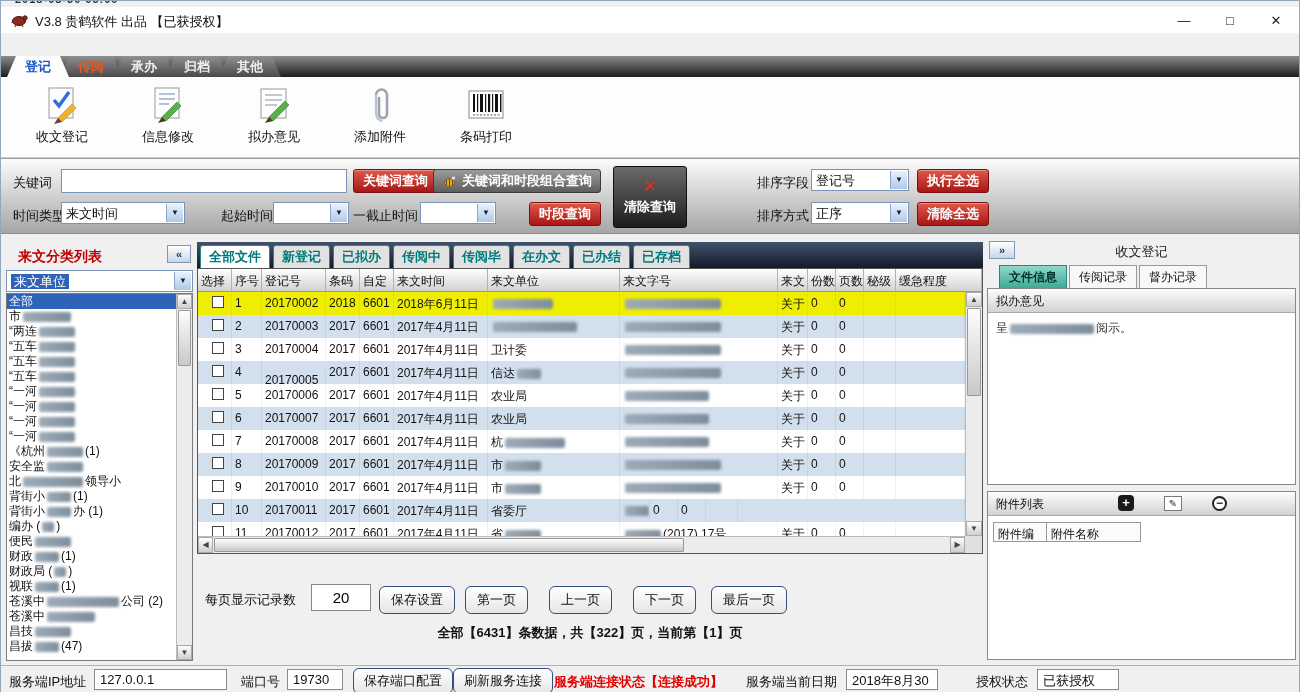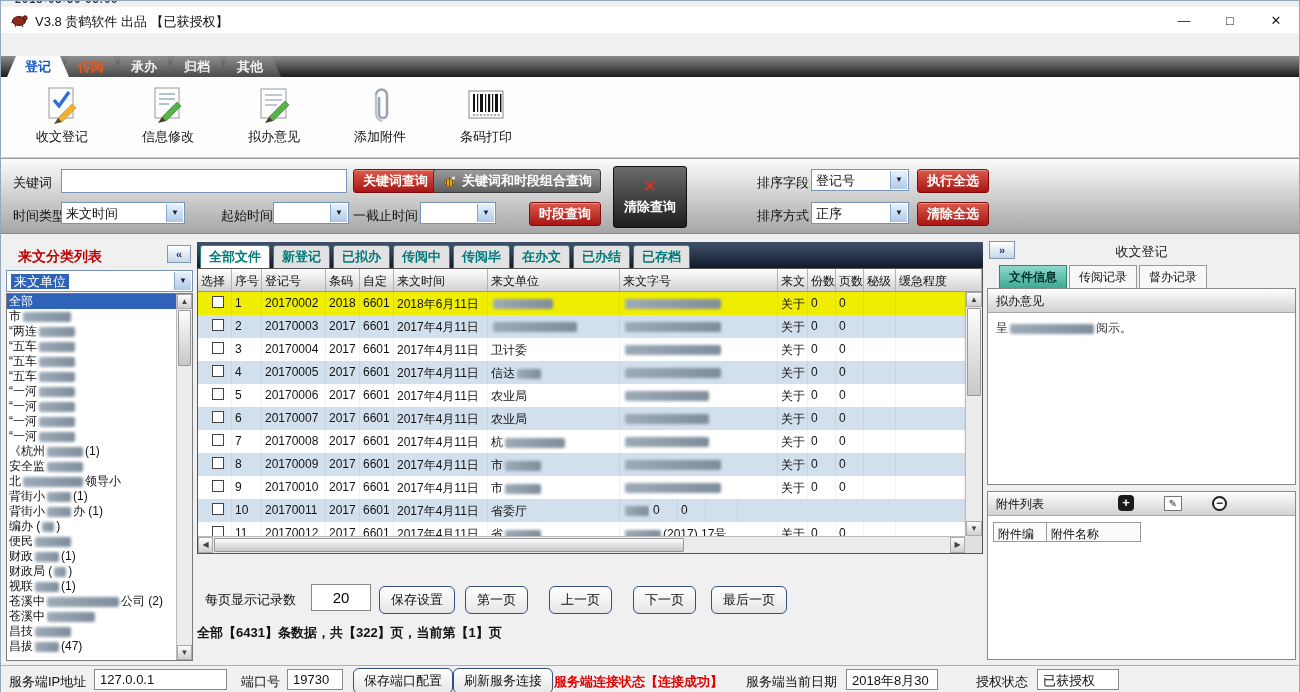--- a/index.html
+++ b/index.html
@@ -83,21 +83,21 @@
   .td { padding:4px 3px 0 3px; font-size:12px; white-space:nowrap; overflow:hidden; border-right:1px solid rgba(0,0,0,.05); }
   .td.c { text-align:center; padding-top:4px; }
   .cb { display:inline-block; width:12px; height:12px; background:#fff; border:1px solid #444; margin-left:6px; }
   #vscroll { position:absolute; right:0; top:23px; bottom:17px; width:17px; background:#ececec; border-left:1px solid #bbb; }
   #hscroll { position:absolute; left:0; right:17px; bottom:0; height:17px; background:#ececec; border-top:1px solid #bbb; }
   #hscroll .sb-btn { width:15px; height:100%; top:0; }
   #hscroll .sb-thumb { top:1px; bottom:1px; }
   #sb-corner { position:absolute; right:0; bottom:0; width:17px; height:17px; background:#e0e0e0; }
   #centerpanel > .pgitem { position:absolute; }
   #pp-input { text-align:center; font-size:15px; }
-  #pg-summary { position:absolute; top:382px; left:0; right:0; font-size:13px; font-weight:bold; }
+  #pg-summary { position:absolute; top:382px; left:0; right:0; text-align:center; font-size:13px; font-weight:bold; }
 
   
   #rightpanel { position:absolute; left:986px; top:238px; width:309px; height:421px; }
   #rp-expand { position:absolute; left:2px; top:2px; width:26px; height:18px; }
   #rp-title { position:absolute; top:4px; left:0; right:0; text-align:center; font-size:13px; color:#222; }
   #rtabs { position:absolute; top:26px; left:12px; display:flex; gap:2px; }
   .rtab { padding:3px 9px; font-size:12px; background:#f8f8f8; border:1px solid #999; color:#111; }
   .rtab.active { background:linear-gradient(#8fd8ca,#3aa894); border-color:#2a8878; font-weight:bold; color:#03302a; }
   .rp-box { position:absolute; left:0; right:0; border:1px solid #888; background:#fff; }
   #opinion-box { top:49px; height:197px; }
@@ -358,21 +358,21 @@
             <div class="td" style="width: 158px;"><span class="bbar" style="width: 96px;"></span></div>
             <div class="td" style="width: 30px;">关于</div>
             <div class="td" style="width: 28px;">0</div>
             <div class="td" style="width: 28px;">0</div>
             <div class="td" style="width: 32px;"></div>
             <div class="td" style="width: 66px; flex: 1 1 0%;"></div>
           </div>
           <div class="trow alt">
             <div class="td c" style="width: 34px;"><span class="cb"></span></div>
             <div class="td" style="width: 30px;">4</div>
-            <div class="td" style="width: 64px;">20170005</div>
+            <div class="td" style="width: 64px; margin-top: 8px;">20170005</div>
             <div class="td" style="width: 34px;">2017</div>
             <div class="td" style="width: 34px;">6601</div>
             <div class="td" style="width: 94px;">2017年4月11日</div>
             <div class="td" style="width: 132px;">信达<span class="bbar" style="width: 24px;"></span></div>
             <div class="td" style="width: 158px;"><span class="bbar" style="width: 96px;"></span></div>
             <div class="td" style="width: 30px;">关于</div>
             <div class="td" style="width: 28px;">0</div>
             <div class="td" style="width: 28px;">0</div>
             <div class="td" style="width: 32px;"></div>
             <div class="td" style="width: 66px; flex: 1 1 0%;"></div>

